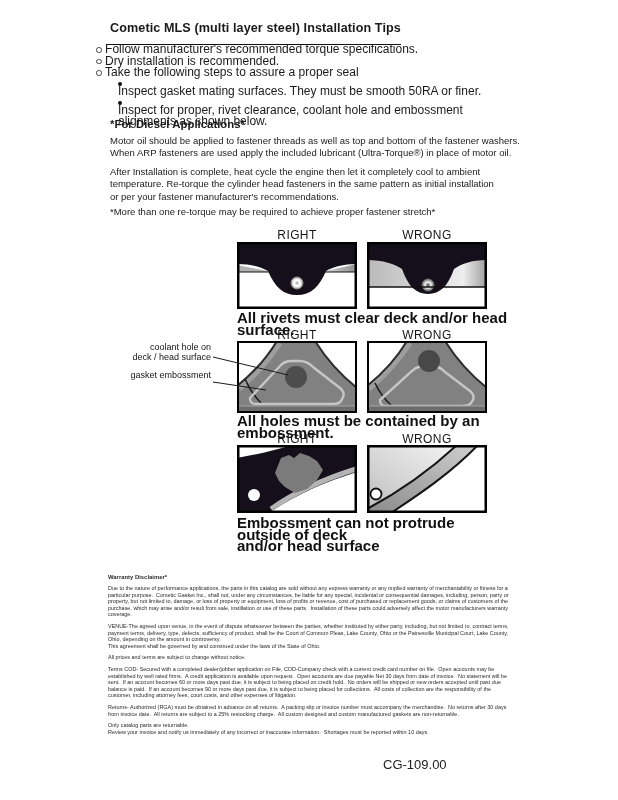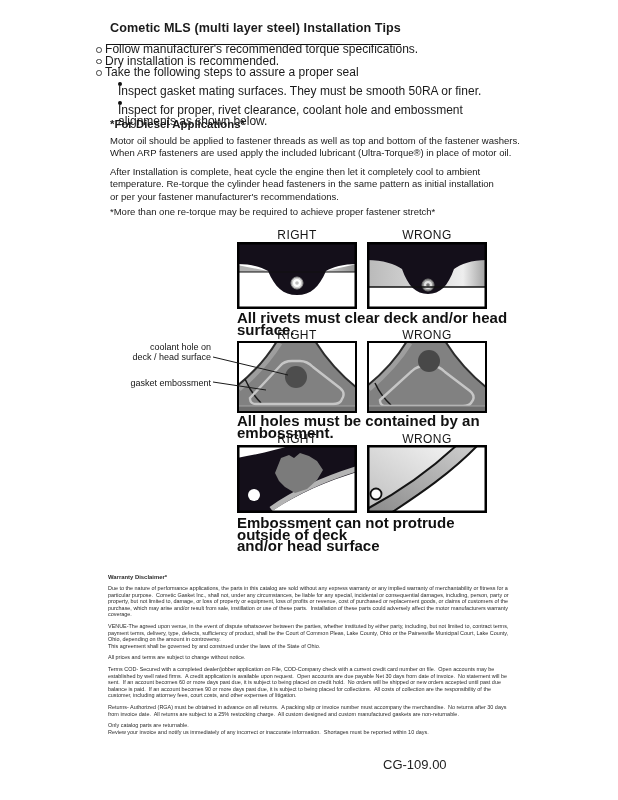--- a/index.html
+++ b/index.html
@@ -114,21 +114,21 @@
 
     <div class="dg-cap" style="left:142px;top:84px">All rivets must clear deck and/or head surface.</div>
 
     <div class="dg-head" style="left:142px;top:100px">RIGHT</div>
     <div class="dg-head" style="left:272px;top:100px">WRONG</div>
 
     <div class="dg-ann" style="top:114px">
       <div>coolant hole on</div>
       <div>deck / head surface</div>
     </div>
-    <div class="dg-ann" style="top:150px">gasket embossment</div>
+    <div class="dg-ann" style="top:142px">gasket embossment</div>
 
     <svg class="dg-panel" style="left:142px;top:113px" width="120" height="72" viewBox="0 0 120 72">
       <rect x="0" y="0" width="120" height="72" fill="#818181"></rect>
       <path d="M43,2 Q28,26 2,48" fill="none" stroke="#9e9e9e" stroke-width="5"></path>
       <path d="M0,0 L40,0 Q25,25 0,45 Z" fill="#ffffff"></path>
       <path d="M120,0 L78,0 Q95,27 120,47 Z" fill="#ffffff"></path>
       <path d="M40,0 Q25,25 0,45" fill="none" stroke="#2c2c2c" stroke-width="2"></path>
       <path d="M78,0 Q95,27 120,47" fill="none" stroke="#2c2c2c" stroke-width="2"></path>
       <path d="M8,38 Q14,52 24,62" fill="none" stroke="#1a1a1a" stroke-width="1.5"></path>
       <path d="M13,57 L43,25 Q47,20 55,20 L63,20 Q70,20 76,26 L103,47 Q108,51 106,56 L104,60 Q102,63 96,63 L19,63 Q13.5,63 13,58 Z" fill="none" stroke="#c6c6c6" stroke-width="2.4"></path>

